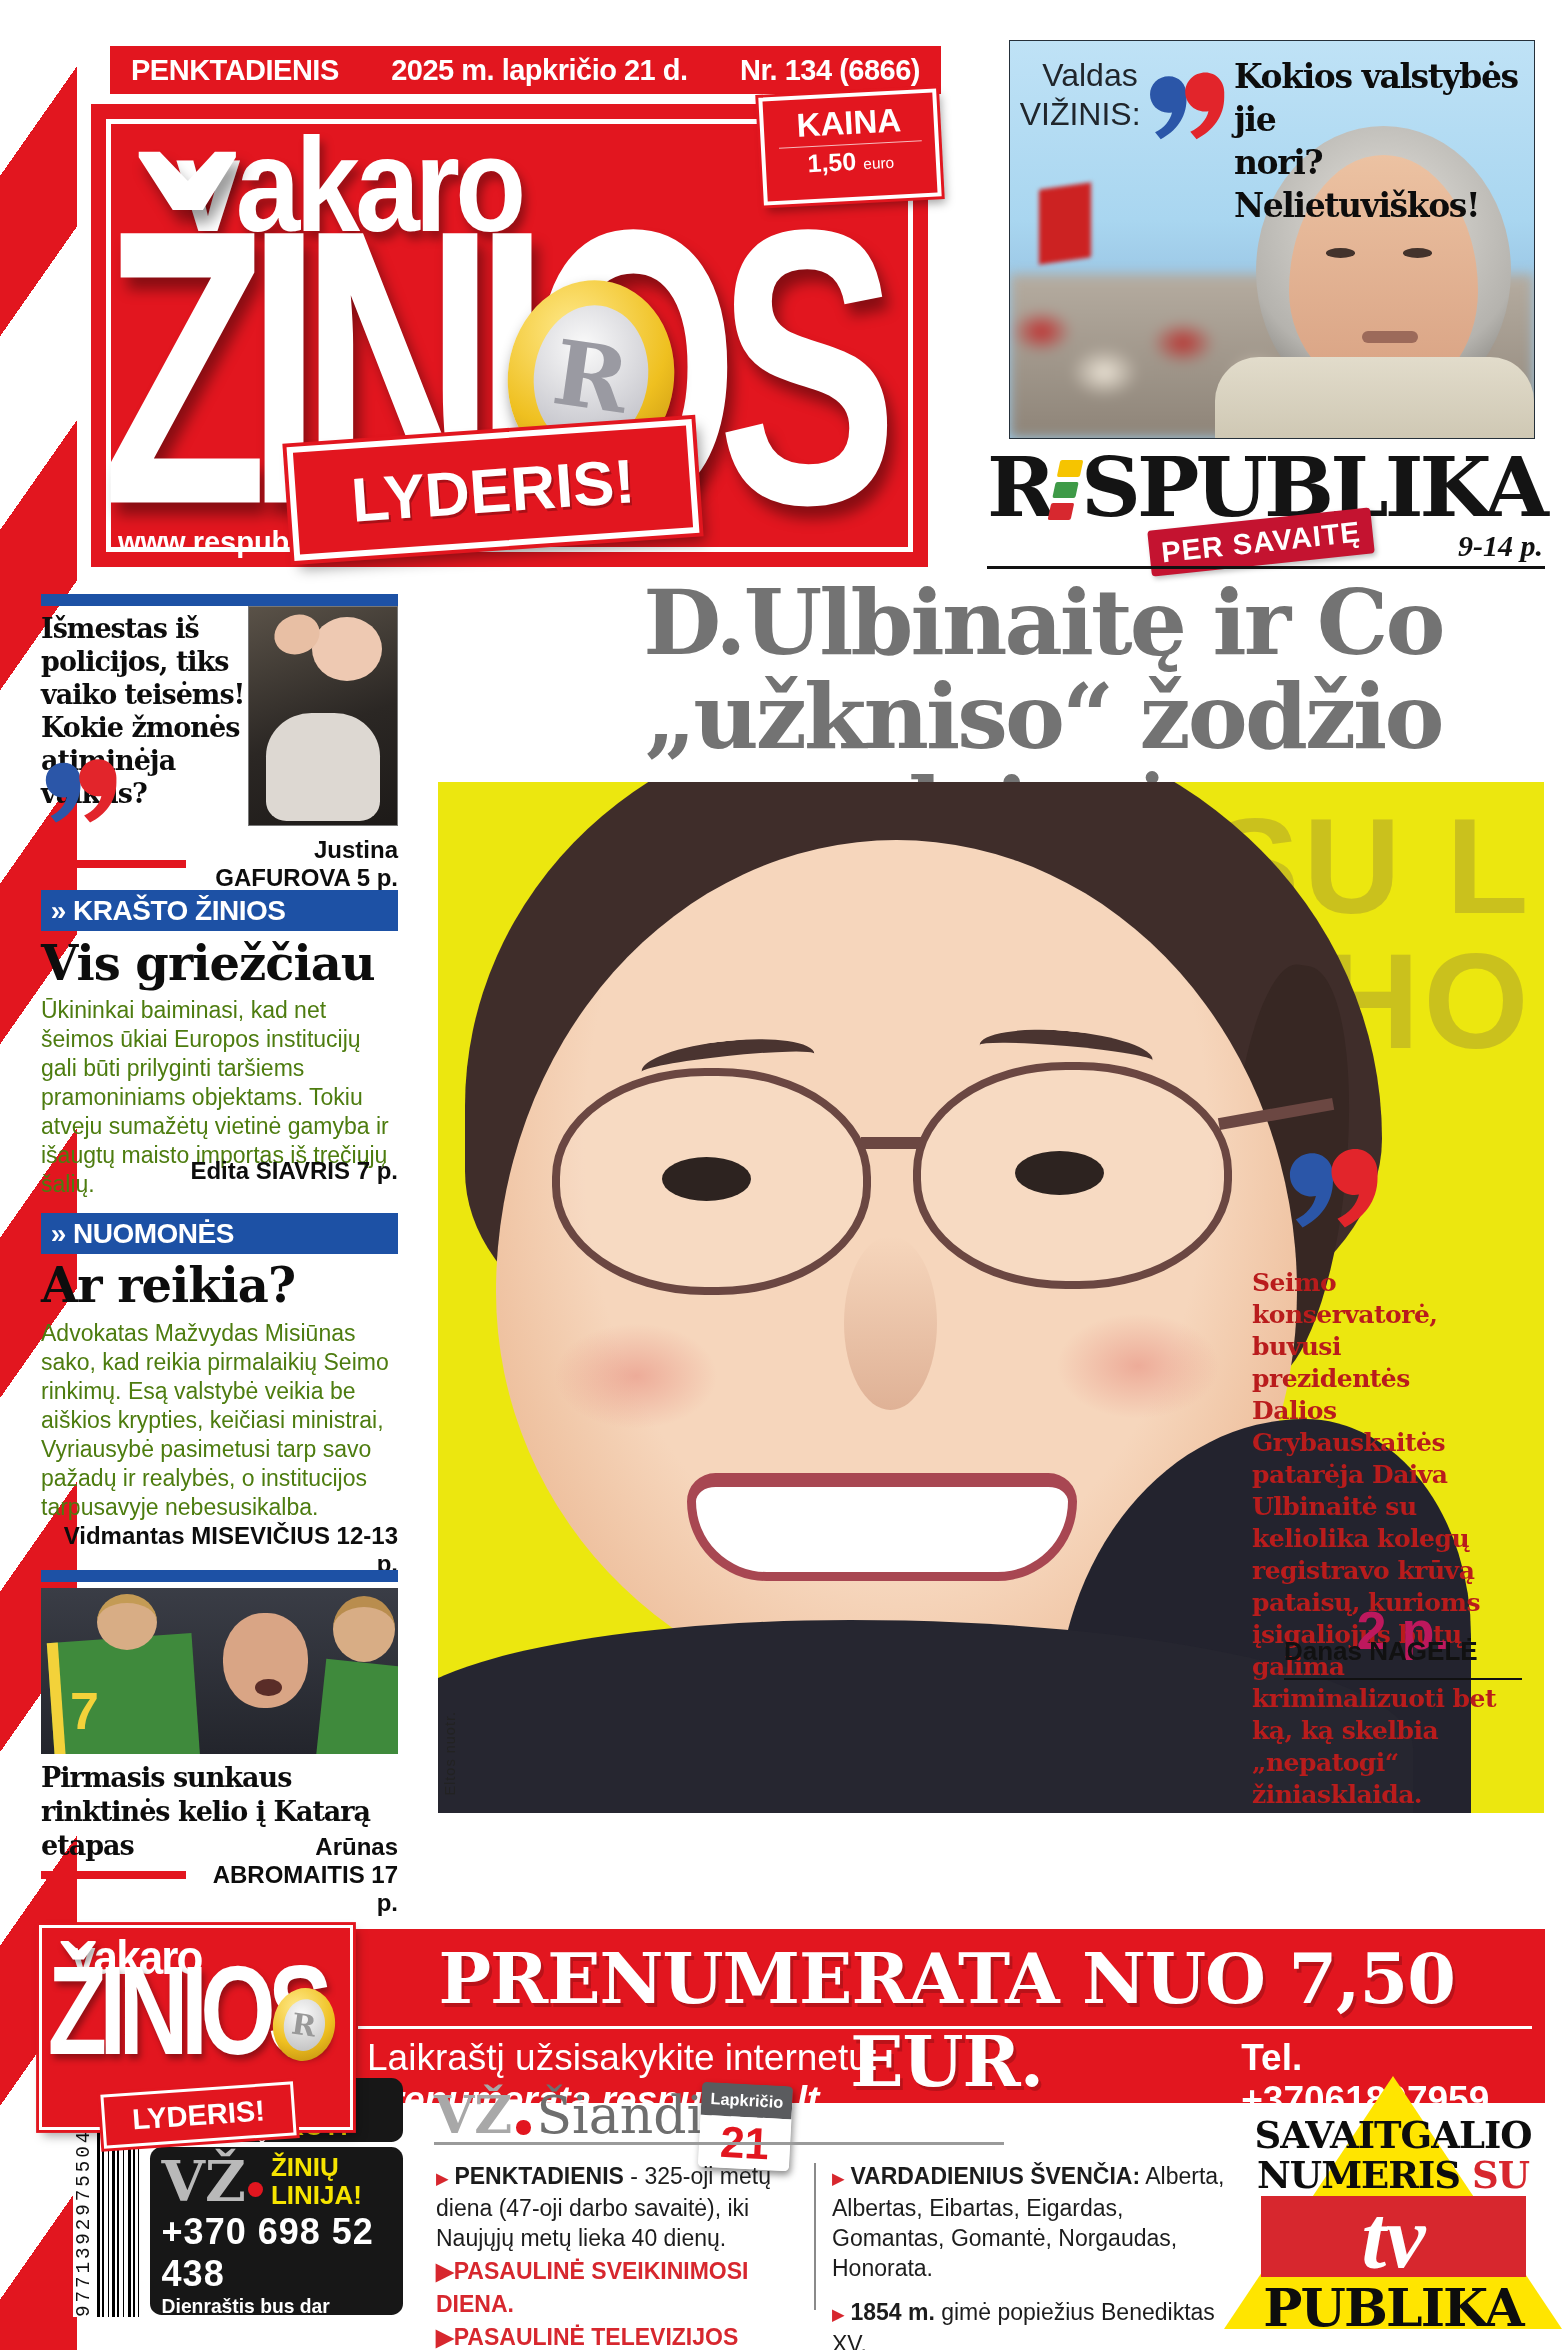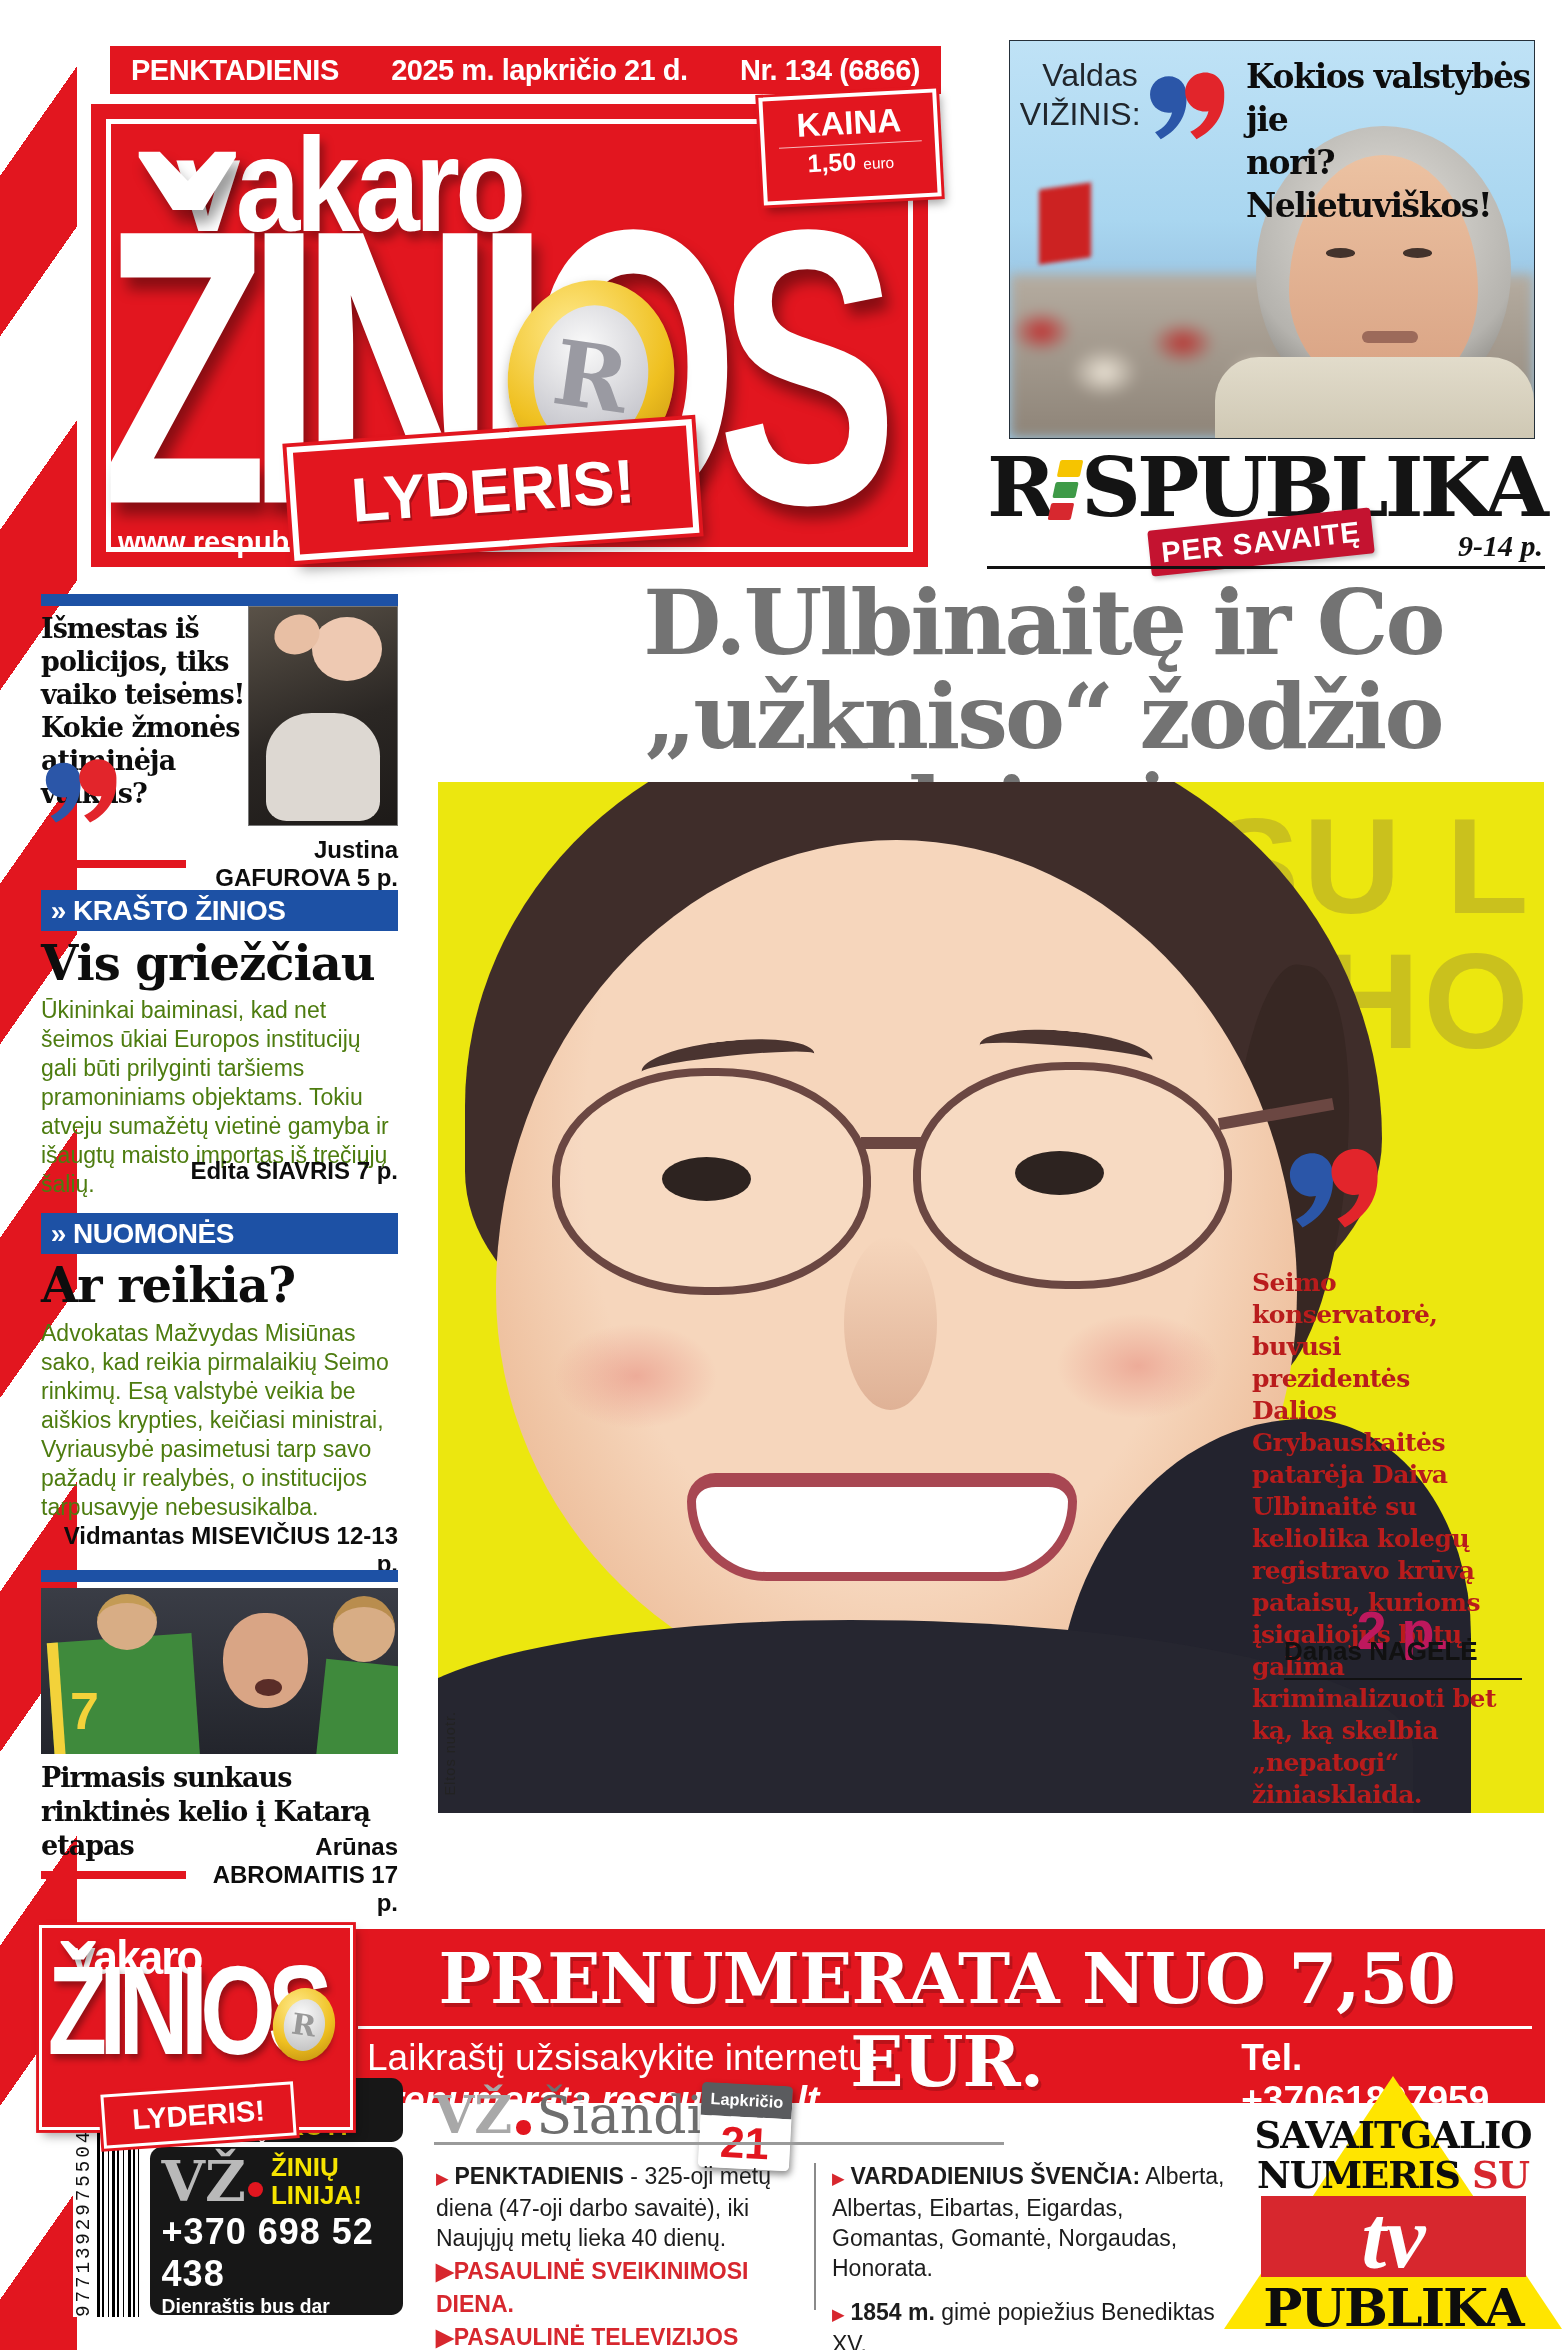--- a/index.html
+++ b/index.html
@@ -69,21 +69,21 @@
   .vface{position:absolute;right:56px;top:114px;width:189px;height:243px;
     border-radius:50% 50% 46% 54%/56% 56% 44% 44%;
     background:linear-gradient(180deg,#ecc2a2,#d8a182);}
   .veye{position:absolute;width:29px;height:9.7px;background:#43332c;border-radius:50%;}
   .vmouth{position:absolute;right:116px;top:290px;width:56px;height:11.6px;background:#9c6a5a;border-radius:9.7px;}
   .vshirt{position:absolute;right:0;bottom:0;width:319px;height:81px;border-radius:44px 44px 0 0;
     background:linear-gradient(180deg,#e2dccb,#cfc8b4);}
   #featAuthor{position:absolute;left:9.7px;top:15.4px;width:118px;text-align:right;
     font-size:32px;line-height:39px;color:#20262c;z-index:3;}
   #featQuote{position:absolute;left:135px;top:19.3px;width:83px;height:93px;z-index:3;}
-  #featHead{position:absolute;left:236px;top:13.5px;width:295px;z-index:3;
+  #featHead{position:absolute;left:224px;top:13.5px;width:295px;z-index:3;
     font-family:"DejaVu Serif",serif;font-weight:bold;font-size:33px;line-height:43px;
     letter-spacing:-1.4px;color:#0d0d0d;}
 
   
   #respstrip{left:987px;top:446px;width:558px;height:122px;}
   .resp-row{display:flex;align-items:center;font-family:"DejaVu Serif",serif;font-weight:bold;
     font-size:83px;line-height:1;letter-spacing:-3.9px;color:#141414;}
   .flagE{width:44px;height:60px;display:flex;flex-direction:column;gap:4.8px;margin:5.8px 3.9px 0 1.9px;
     transform:skewX(-12deg);}
   .flagE i{flex:1;border-radius:1.9px;display:block;}

